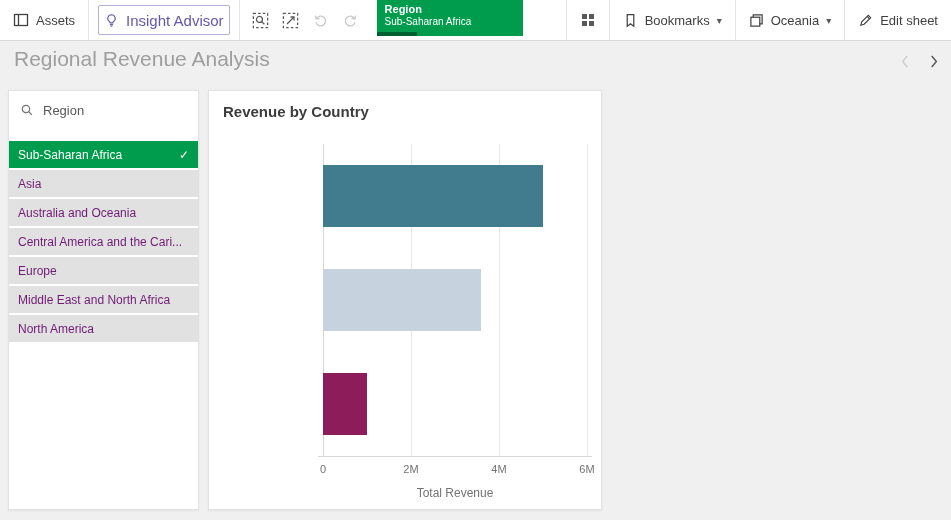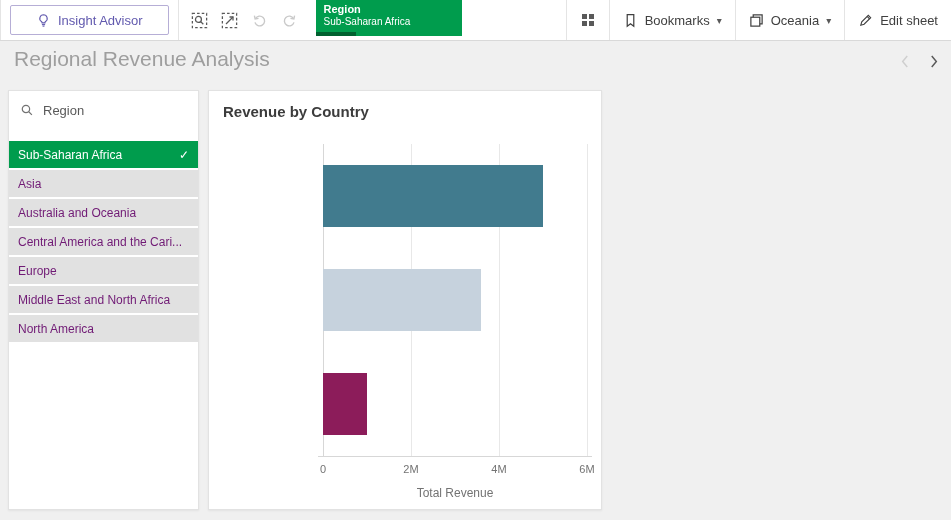--- a/index.html
+++ b/index.html
@@ -6,22 +6,22 @@
   html,body { width:951px; height:520px; }
   body { font-family:"Liberation Sans", sans-serif; background:#ffffff; overflow:hidden; }
   .app { position:relative; width:951px; height:520px; background:#fff; }
 
   
   .toolbar { position:absolute; top:0; left:0; right:0; height:41px; background:#fff;
              border-bottom:1px solid #d9d9d9; display:flex; align-items:center; }
   .tb-btn { display:flex; align-items:center; gap:7px; padding:0 13px; height:40px;
             color:#404040; font-size:13px; cursor:pointer; white-space:nowrap; }
   .divider { width:1px; height:40px; background:#e4e4e4; flex:0 0 1px; }
-  .ia-btn { display:flex; align-items:center; gap:7px; margin:0 9px; padding:0 25px; height:30px;
-            border:1px solid #b6aed6; border-radius:2px; color:#6159ae; font-size:13px; cursor:pointer; }
+  .ia-btn { display:flex; align-items:center; gap:7px; margin:0 9px; padding:0 5px; height:30px;
+            border:1px solid #b6aed6; border-radius:2px; color:#6159ae; font-size:15px; cursor:pointer; }
   .sel-icons { display:flex; align-items:center; gap:3px; padding:0 7px; }
   .icon-btn { width:27px; height:27px; display:flex; align-items:center; justify-content:center;
               color:#595959; cursor:pointer; }
   .icon-btn.disabled { color:#c9c9c9; cursor:default; }
 
   .sel-chip { position:relative; width:146px; height:36px; margin-left:6px; margin-top:-4px;
               background:var(--accent,#009c4d); color:#fff; padding:3px 8px 0; cursor:pointer; overflow:hidden; }
   .sel-field { font-size:11px; font-weight:bold; line-height:13px; }
   .sel-value { font-size:10px; line-height:12px; }
   .sel-bar { position:absolute; left:0; bottom:0; height:4px; width:40px; background:var(--accent-dark,#00602f); }
@@ -66,20 +66,29 @@
 
   svg { display:block; }
 </style>
 </head>
 <body>
 
 <div class="app">
 
   <div class="toolbar">
 
+    <div class="tb-btn">
+      <span>
+        <svg width="16" height="16" viewBox="0 0 16 16" fill="none" stroke="currentColor" stroke-width="1.3">
+          <rect x="1.5" y="2.5" width="13" height="11"></rect>
+            <line x1="5.5" y1="2.5" x2="5.5" y2="13.5"></line>
+        </svg>
+      </span>
+      <span>Assets</span>
+    </div>
 
     <div class="divider"></div>
 
     <div class="ia-btn">
       <span>
         <svg width="15" height="15" viewBox="0 0 16 16" fill="none" stroke="currentColor" stroke-width="1.2">
           <path d="M8 1.8a4 4 0 0 1 2.2 7.3c-.5.4-.7.9-.7 1.4h-3c0-.5-.2-1-.7-1.4A4 4 0 0 1 8 1.8z"></path>
           <line x1="6.3" y1="12.4" x2="9.7" y2="12.4"></line>
             <line x1="7" y1="14" x2="9" y2="14"></line>
         </svg>

